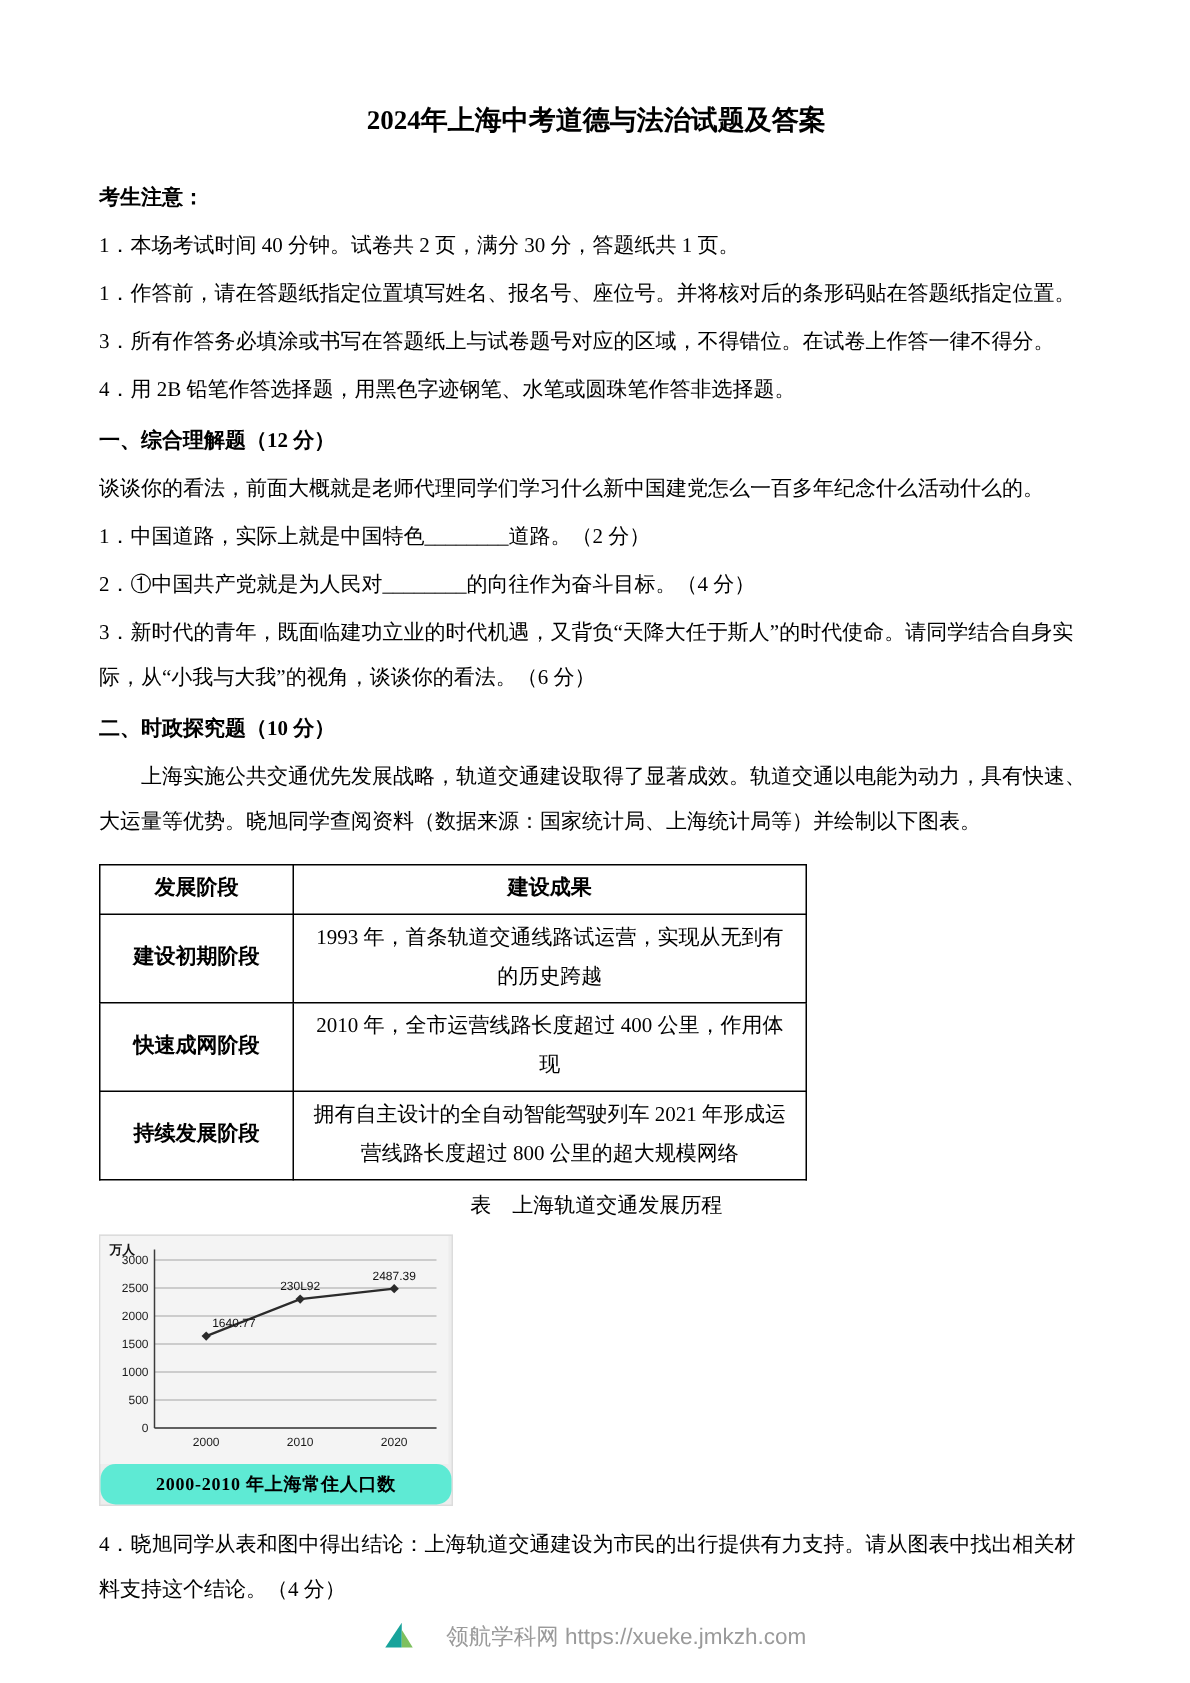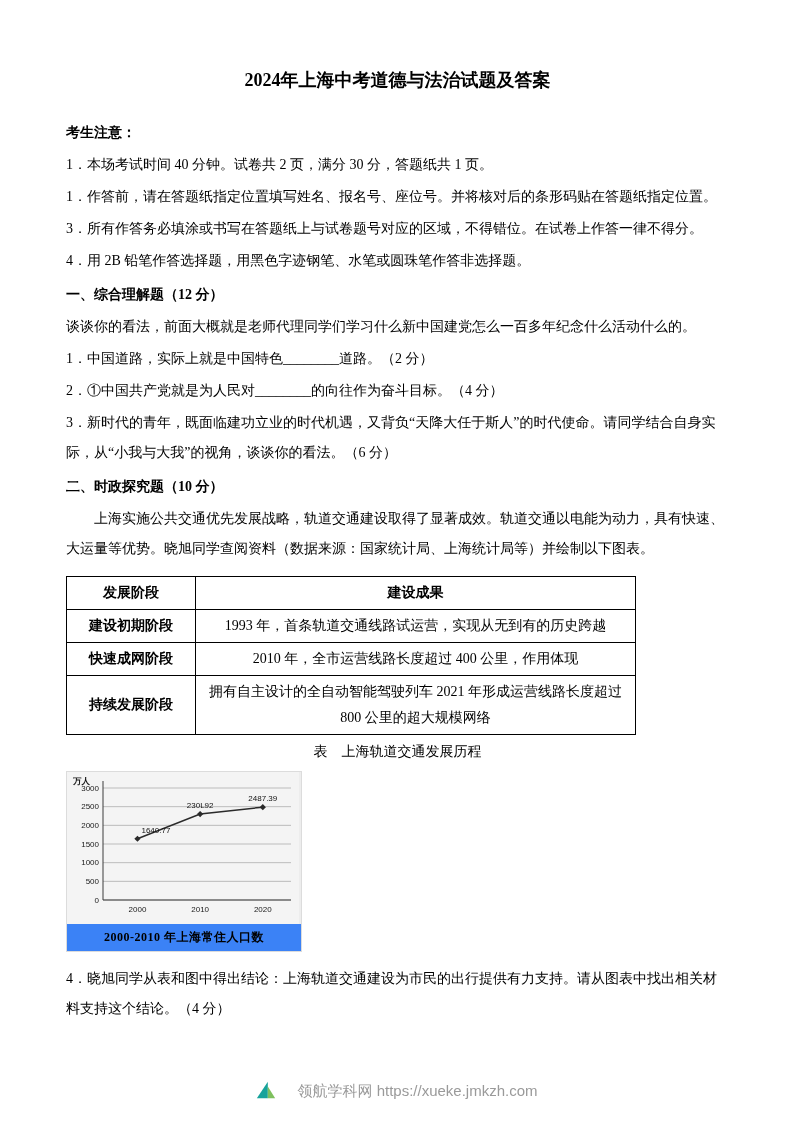--- a/index.html
+++ b/index.html
@@ -8,34 +8,34 @@
     background:#ffffff;color:#000;
     font-family:"Liberation Serif","DejaVu Serif",serif;
   }
   .page{position:absolute;inset:0;padding:56px 64px 0 66px;}
   .title{font-size:18px;font-weight:bold;text-align:center;margin:12px 0 26px 0;}
   p.line{font-size:14px;line-height:30px;margin:0 0 2px 0;}
   p.bold{font-weight:bold;}
   p.indent{text-indent:2em;}
   p.gap-top{margin-top:4px;}
 
-  table.stage-table{border-collapse:collapse;width:570px;margin:12px 0 8px 0;}
+  table.stage-table{border-collapse:collapse;width:472px;margin:12px 0 8px 0;}
   .stage-table th,.stage-table td{
     border:1px solid #000;font-size:14px;line-height:26px;
     padding:3px 8px;text-align:center;vertical-align:middle;
   }
   .stage-table th{font-weight:bold;}
   .stage-table td.stage{width:112px;font-weight:bold;}
   .table-caption{font-size:14px;text-align:center;margin:4px 0 10px 0;}
 
   .figure{width:234px;margin:10px 0 12px 0;background:#ededed;border:1px solid #dcdcdc;}
   .figure svg{display:block;background:#f4f4f4;}
   .figure-caption{
-    background:#3b82f6;color:#000;font-weight:bold;font-size:12px;
-    text-align:center;padding:5px 2px;letter-spacing:0.5px;
+    background:#5eead4;color:#000;font-weight:bold;font-size:12px;
+    text-align:center;padding:5px 2px;letter-spacing:0.5px;border-radius:10px;
   }
 
   .footer{
     position:absolute;left:0;right:0;bottom:20px;
     display:flex;justify-content:center;align-items:center;gap:20px;
     color:#9a9a9a;font-size:15px;
     font-family:"Liberation Sans","DejaVu Sans",sans-serif;
   }
 </style>
 </head>

